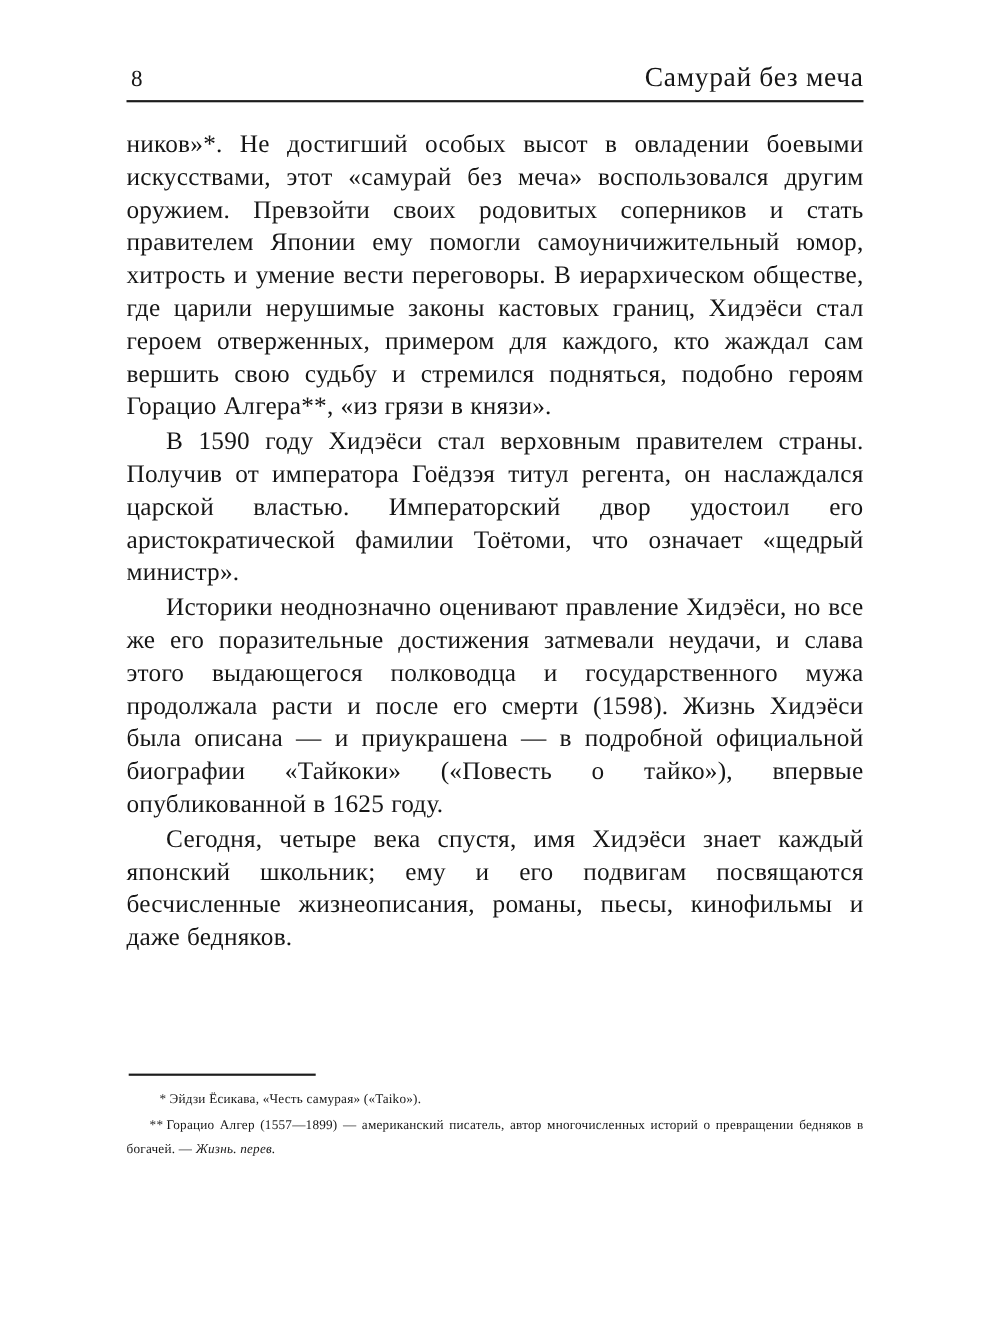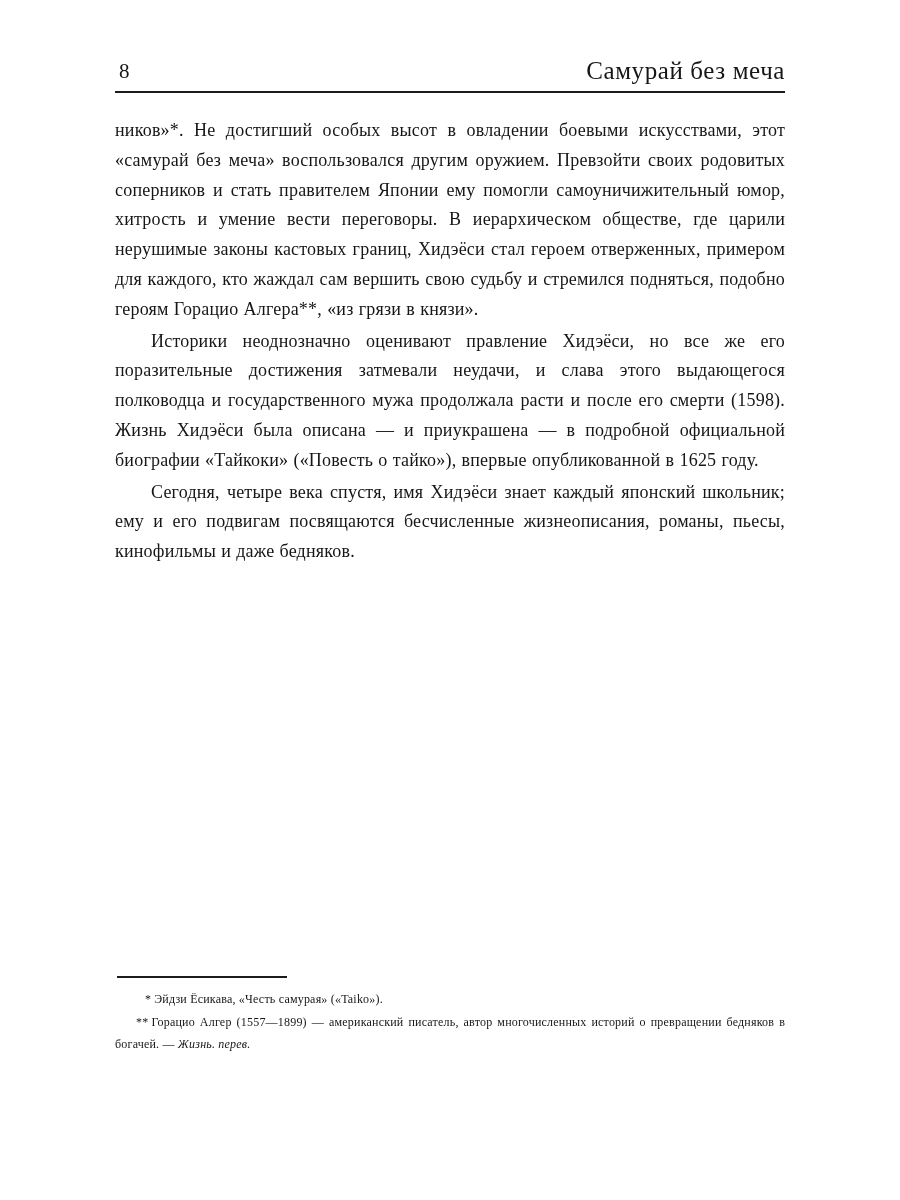--- a/index.html
+++ b/index.html
@@ -41,21 +41,21 @@
     border: none;
     border-top: 2px solid #1c1c1c;
     margin: 5px 0 0 0;
   }
   
   .body-text {
     margin-top: 23px;
   }
   .para {
     margin: 0;
-    font-size: 18px;
+    font-size: 23px;
     line-height: 29.8px;
     text-align: justify;
     text-indent: 36px;
     letter-spacing: 0.2px;
     word-spacing: 0.5px;
     hyphens: auto;
   }
   .para.no-indent {
     text-indent: 0;
   }
@@ -99,20 +99,21 @@
 
   <header class="page-header">
     <span class="page-number">8</span>
     <span class="running-title">Самурай без меча</span>
   </header>
 
   <hr class="header-rule">
 
   <main class="body-text">
     <p class="para no-indent">ников»*. Не достигший особых высот в овладении боевыми искусствами, этот «самурай без меча» воспользовался другим оружием. Превзойти своих родовитых соперников и стать правителем Японии ему помогли самоуничижительный юмор, хитрость и умение вести переговоры. В иерархическом обществе, где царили нерушимые законы кастовых границ, Хидэёси стал героем отверженных, примером для каждого, кто жаждал сам вершить свою судьбу и стремился подняться, подобно героям Горацио Алгера**, «из грязи в князи».</p>
+    <p class="para">В 1590 году Хидэёси стал верховным правителем страны. Получив от императора Гоёдзэя титул регента, он наслаждался царской властью. Императорский двор удостоил его аристократической фамилии Тоётоми, что означает «щедрый министр».</p>
     <p class="para">Историки неоднозначно оценивают правление Хидэёси, но все же его поразительные достижения затмевали неудачи, и слава этого выдающегося полководца и государственного мужа продолжала расти и после его смерти (1598). Жизнь Хидэёси была описана — и приукрашена — в подробной официальной биографии «Тайкоки» («Повесть о тайко»), впервые опубликованной в 1625 году.</p>
     <p class="para">Сегодня, четыре века спустя, имя Хидэёси знает каждый японский школьник; ему и его подвигам посвящаются бесчисленные жизнеописания, романы, пьесы, кинофильмы и даже бедняков.</p>
   </main>
 
   <div class="footnotes-block">
     <hr class="fn-sep">
     <p class="footnote fn-1">
       <span class="fn-marker">*</span><span>Эйдзи Ёсикава, «Честь самурая» («Taiko»).</span>
     </p>
     <p class="footnote fn-2">

